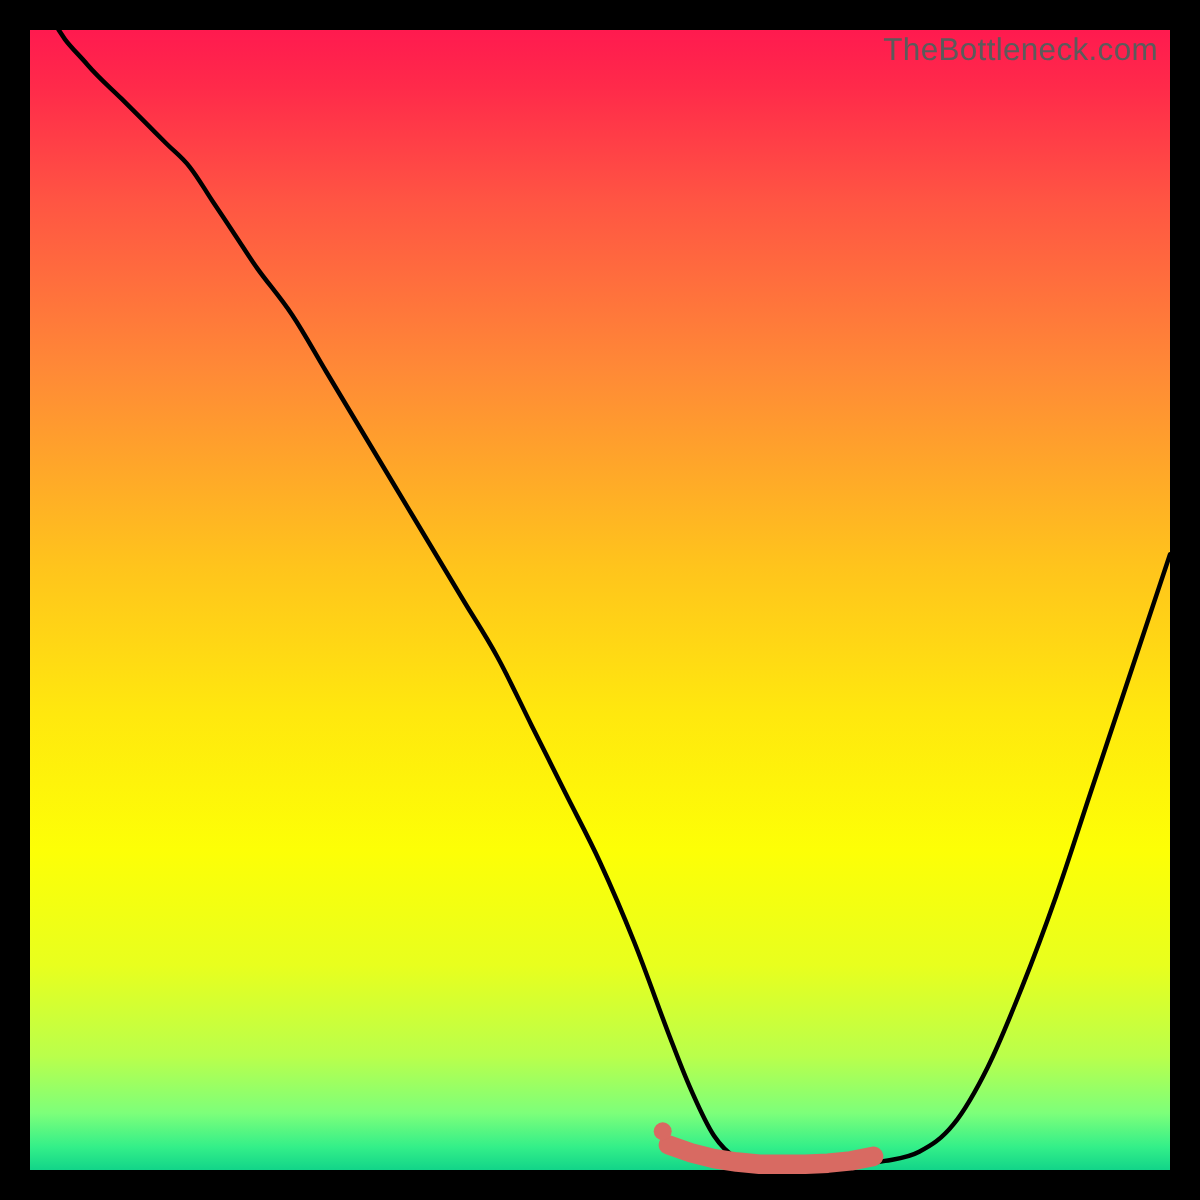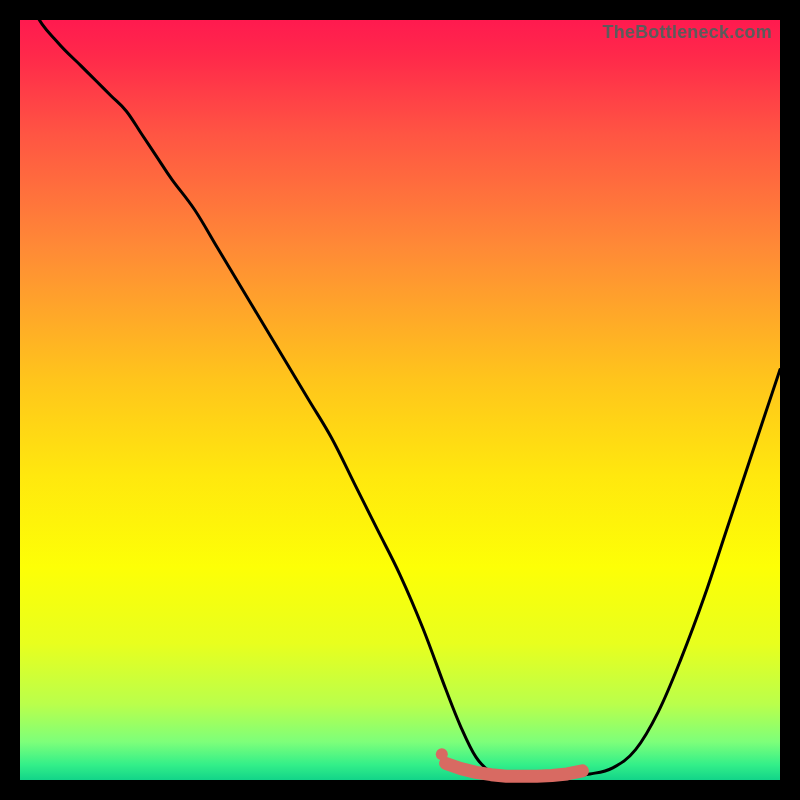--- a/index.html
+++ b/index.html
@@ -25,22 +25,22 @@
     height: 760px;
   }
   .plot-bg {
     position: absolute;
     left: 0; top: 0; width: 100%; height: 100%;
   }
   .watermark {
     position: absolute;
     top: 2px;
     right: 8px;
-    font-size: 18px;
-    font-weight: 700;
+    font-size: 21px;
+    font-weight: 400;
     color: #5b5b5b;
     letter-spacing: 0.2px;
   }
   .curve-svg {
     position: absolute;
     left: 0; top: 0;
     width: 100%; height: 100%;
     overflow: visible;
   }
 </style>

